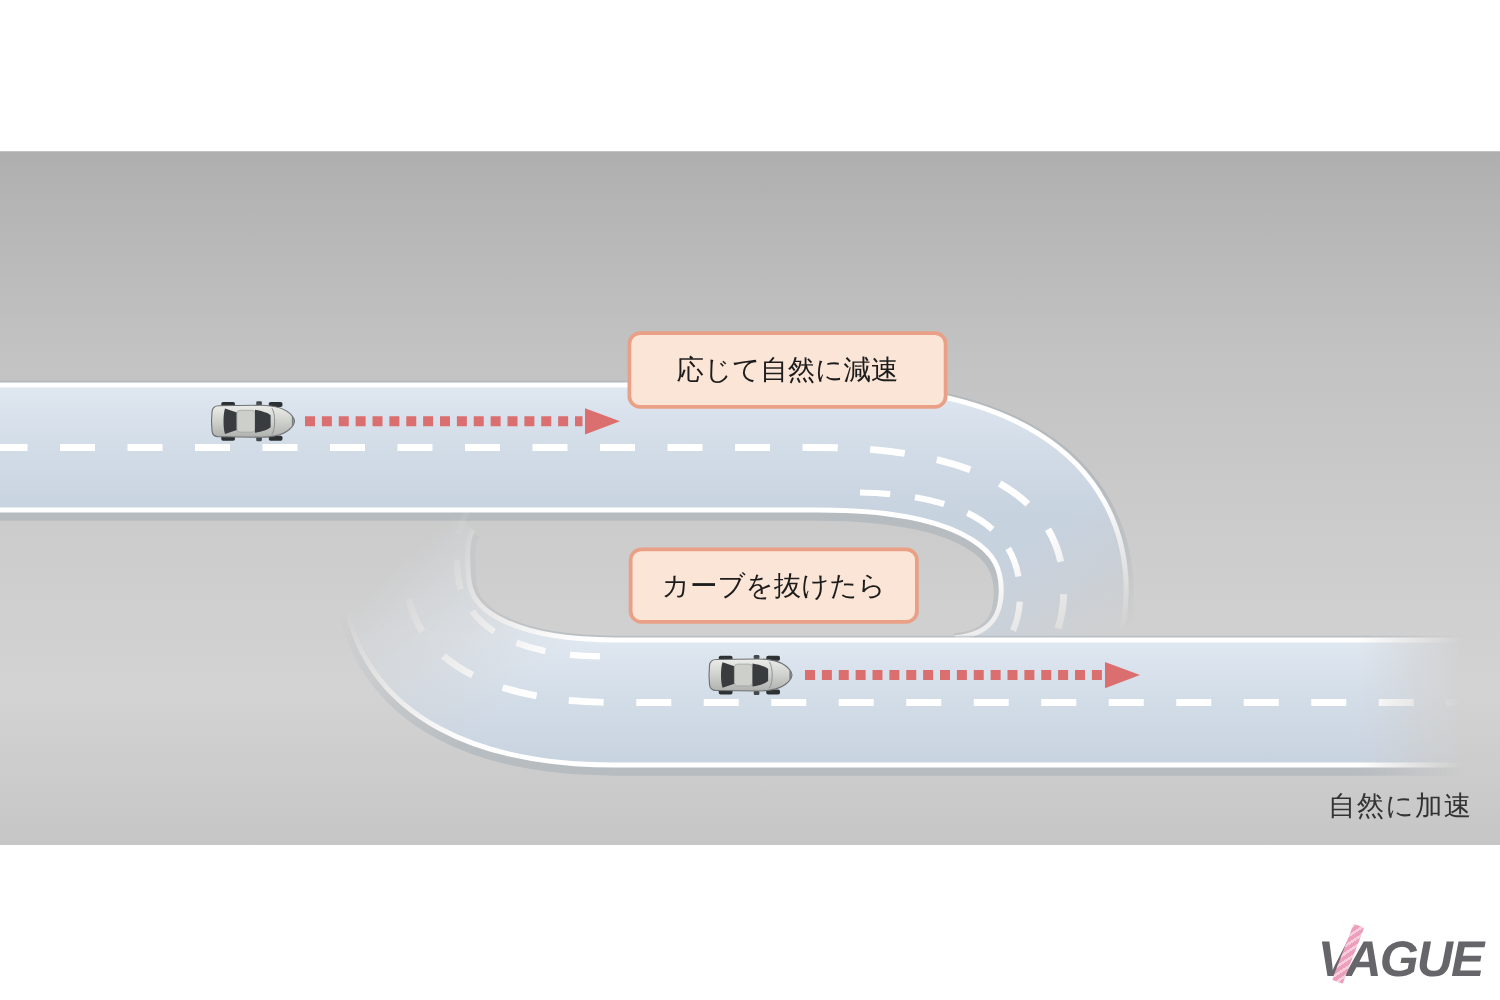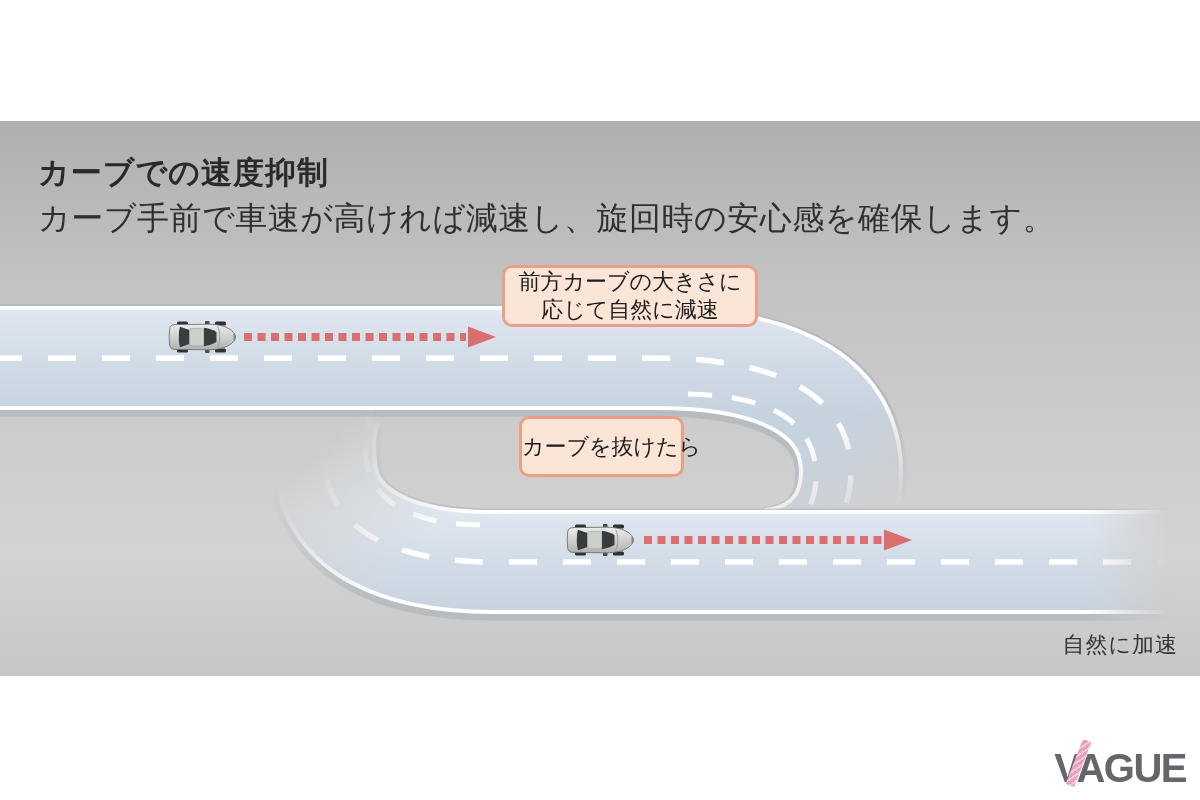--- a/index.html
+++ b/index.html
@@ -24,30 +24,30 @@
     font-size:32px;font-weight:normal;color:#303030;letter-spacing:0.5px;white-space:nowrap;
   }
   
   .callout{
     position:absolute;z-index:3;box-sizing:border-box;
     background:#fbe5d6;border:3px solid #e9a086;border-radius:10px;
     color:#1c1c1c;font-size:22px;line-height:28px;text-align:center;
     display:flex;flex-direction:column;justify-content:center;
   }
   #callout-top{left:502px;top:265px;width:256px;height:62px;}
-  #callout-bottom{left:503px;top:416px;width:165px;height:61px;margin-left:16px;}
+  #callout-bottom{left:503px;top:438px;width:232px;height:61px;}
   .callout span{display:block;white-space:nowrap;}
   
   .caption{
     position:absolute;right:22px;top:630px;z-index:2;
     font-size:22px;color:#333333;letter-spacing:1px;white-space:nowrap;
   }
   
   #logo{
-    position:absolute;right:14px;top:746px;z-index:2;height:46px;
+    position:absolute;right:14px;top:746px;z-index:2;height:46px;font-style:italic;
   }
   #logo .logo-text{
     font-size:40px;font-weight:bold;color:#65656a;letter-spacing:-1.5px;white-space:nowrap;
   }
   #logo .logo-stroke{
     position:absolute;left:20px;top:-7px;width:9px;height:48px;
     transform:rotate(21deg);
     background:repeating-linear-gradient(125deg,#f7cdd9 0 2px,#ec9fbd 2px 5px);
     border-radius:1px;
   }
@@ -136,25 +136,22 @@
     </g>
     <g>
       <path d="M 644,540 L 882,540" stroke="#db6f6f" stroke-width="8" stroke-dasharray="8 5.5" fill="none"></path>
       <polygon points="884,529.5 912,540 884,550.5" fill="#db6f6f"></polygon>
     </g>
 
     <use href="#car" x="168" y="322"></use>
     <use href="#car" x="566" y="525"></use>
   </svg>
 
-  <div class="hdr-title">カーブでの速度抑制</div>
-  <div class="hdr-sub">カーブ手前で車速が高ければ減速し、旋回時の安心感を確保します。</div>
 
   <div id="callout-top" class="callout">
-    <span>前方カーブの大きさに</span>
     <span>応じて自然に減速</span>
   </div>
 
   <div id="callout-bottom" class="callout">
     <span>カーブを抜けたら</span>
   </div>
 
   <div class="caption">自然に加速</div>
 
   <div id="logo">

